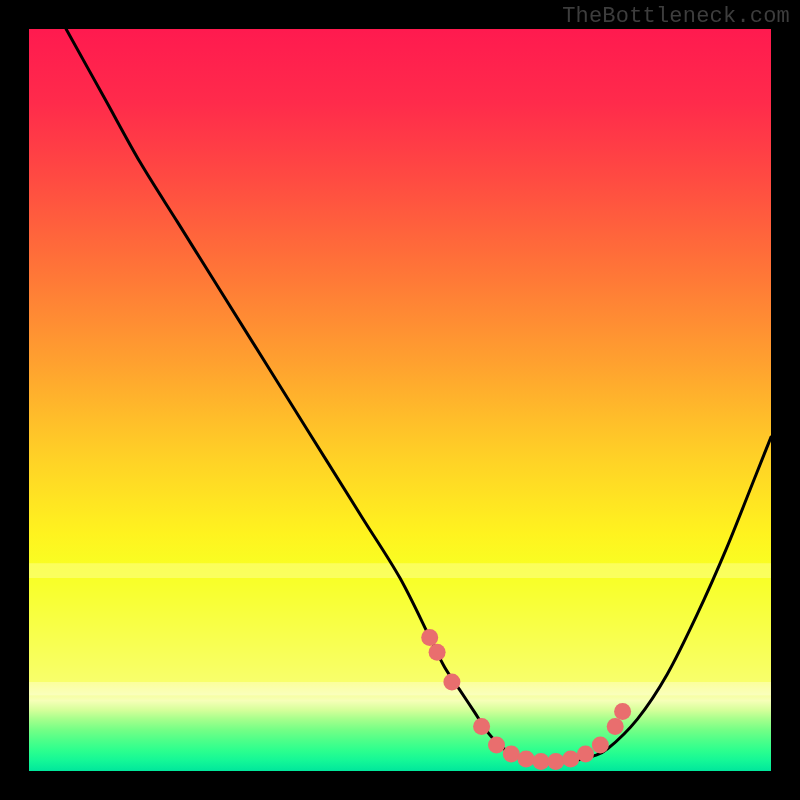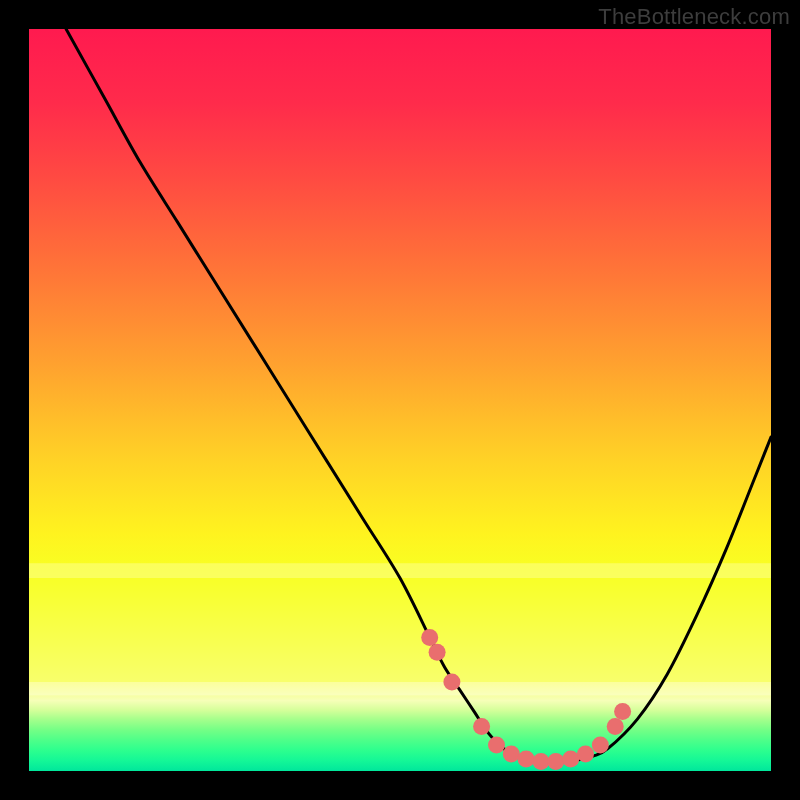--- a/index.html
+++ b/index.html
@@ -11,20 +11,21 @@
     font-family: Arial, Helvetica, sans-serif;
     overflow: hidden;
   }
   .frame {
     position: absolute;
     left: 0;
     top: 0;
     width: 800px;
     height: 752px;
     background: #000;
+    font-family: Liberation Mono, monospace;
   }
   .plot {
     position: absolute;
     left: 29px;
     top: 29px;
     width: 742px;
     height: 742px;
     overflow: hidden;
   }
   .watermark {

